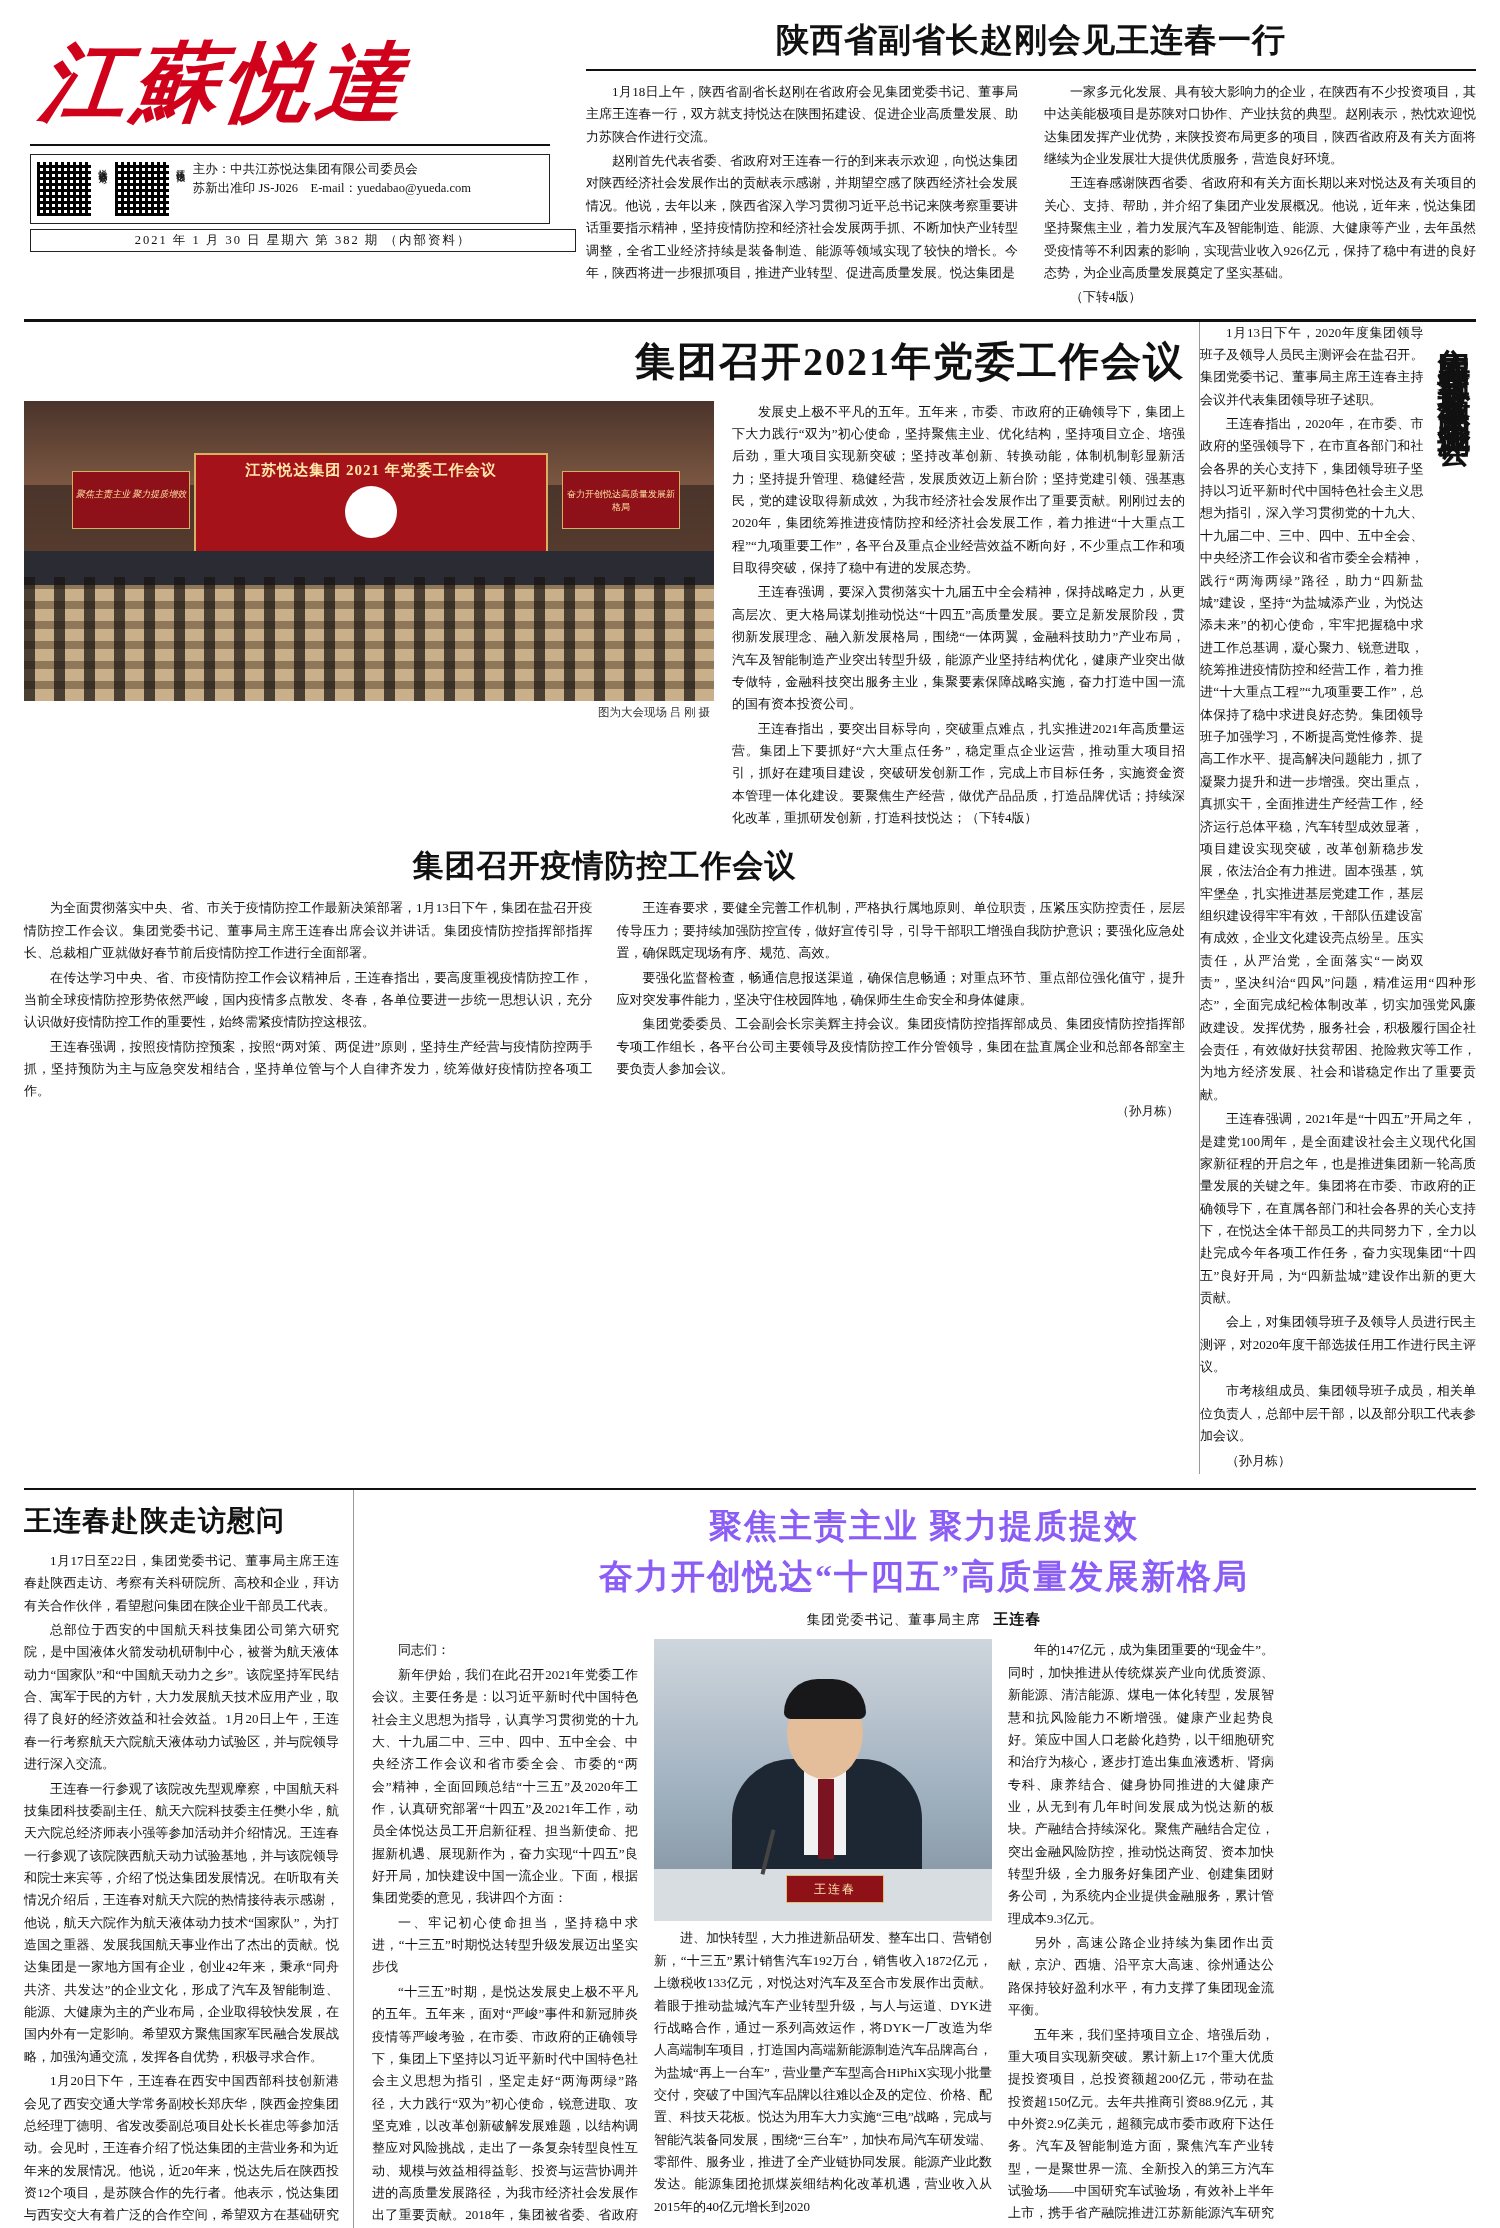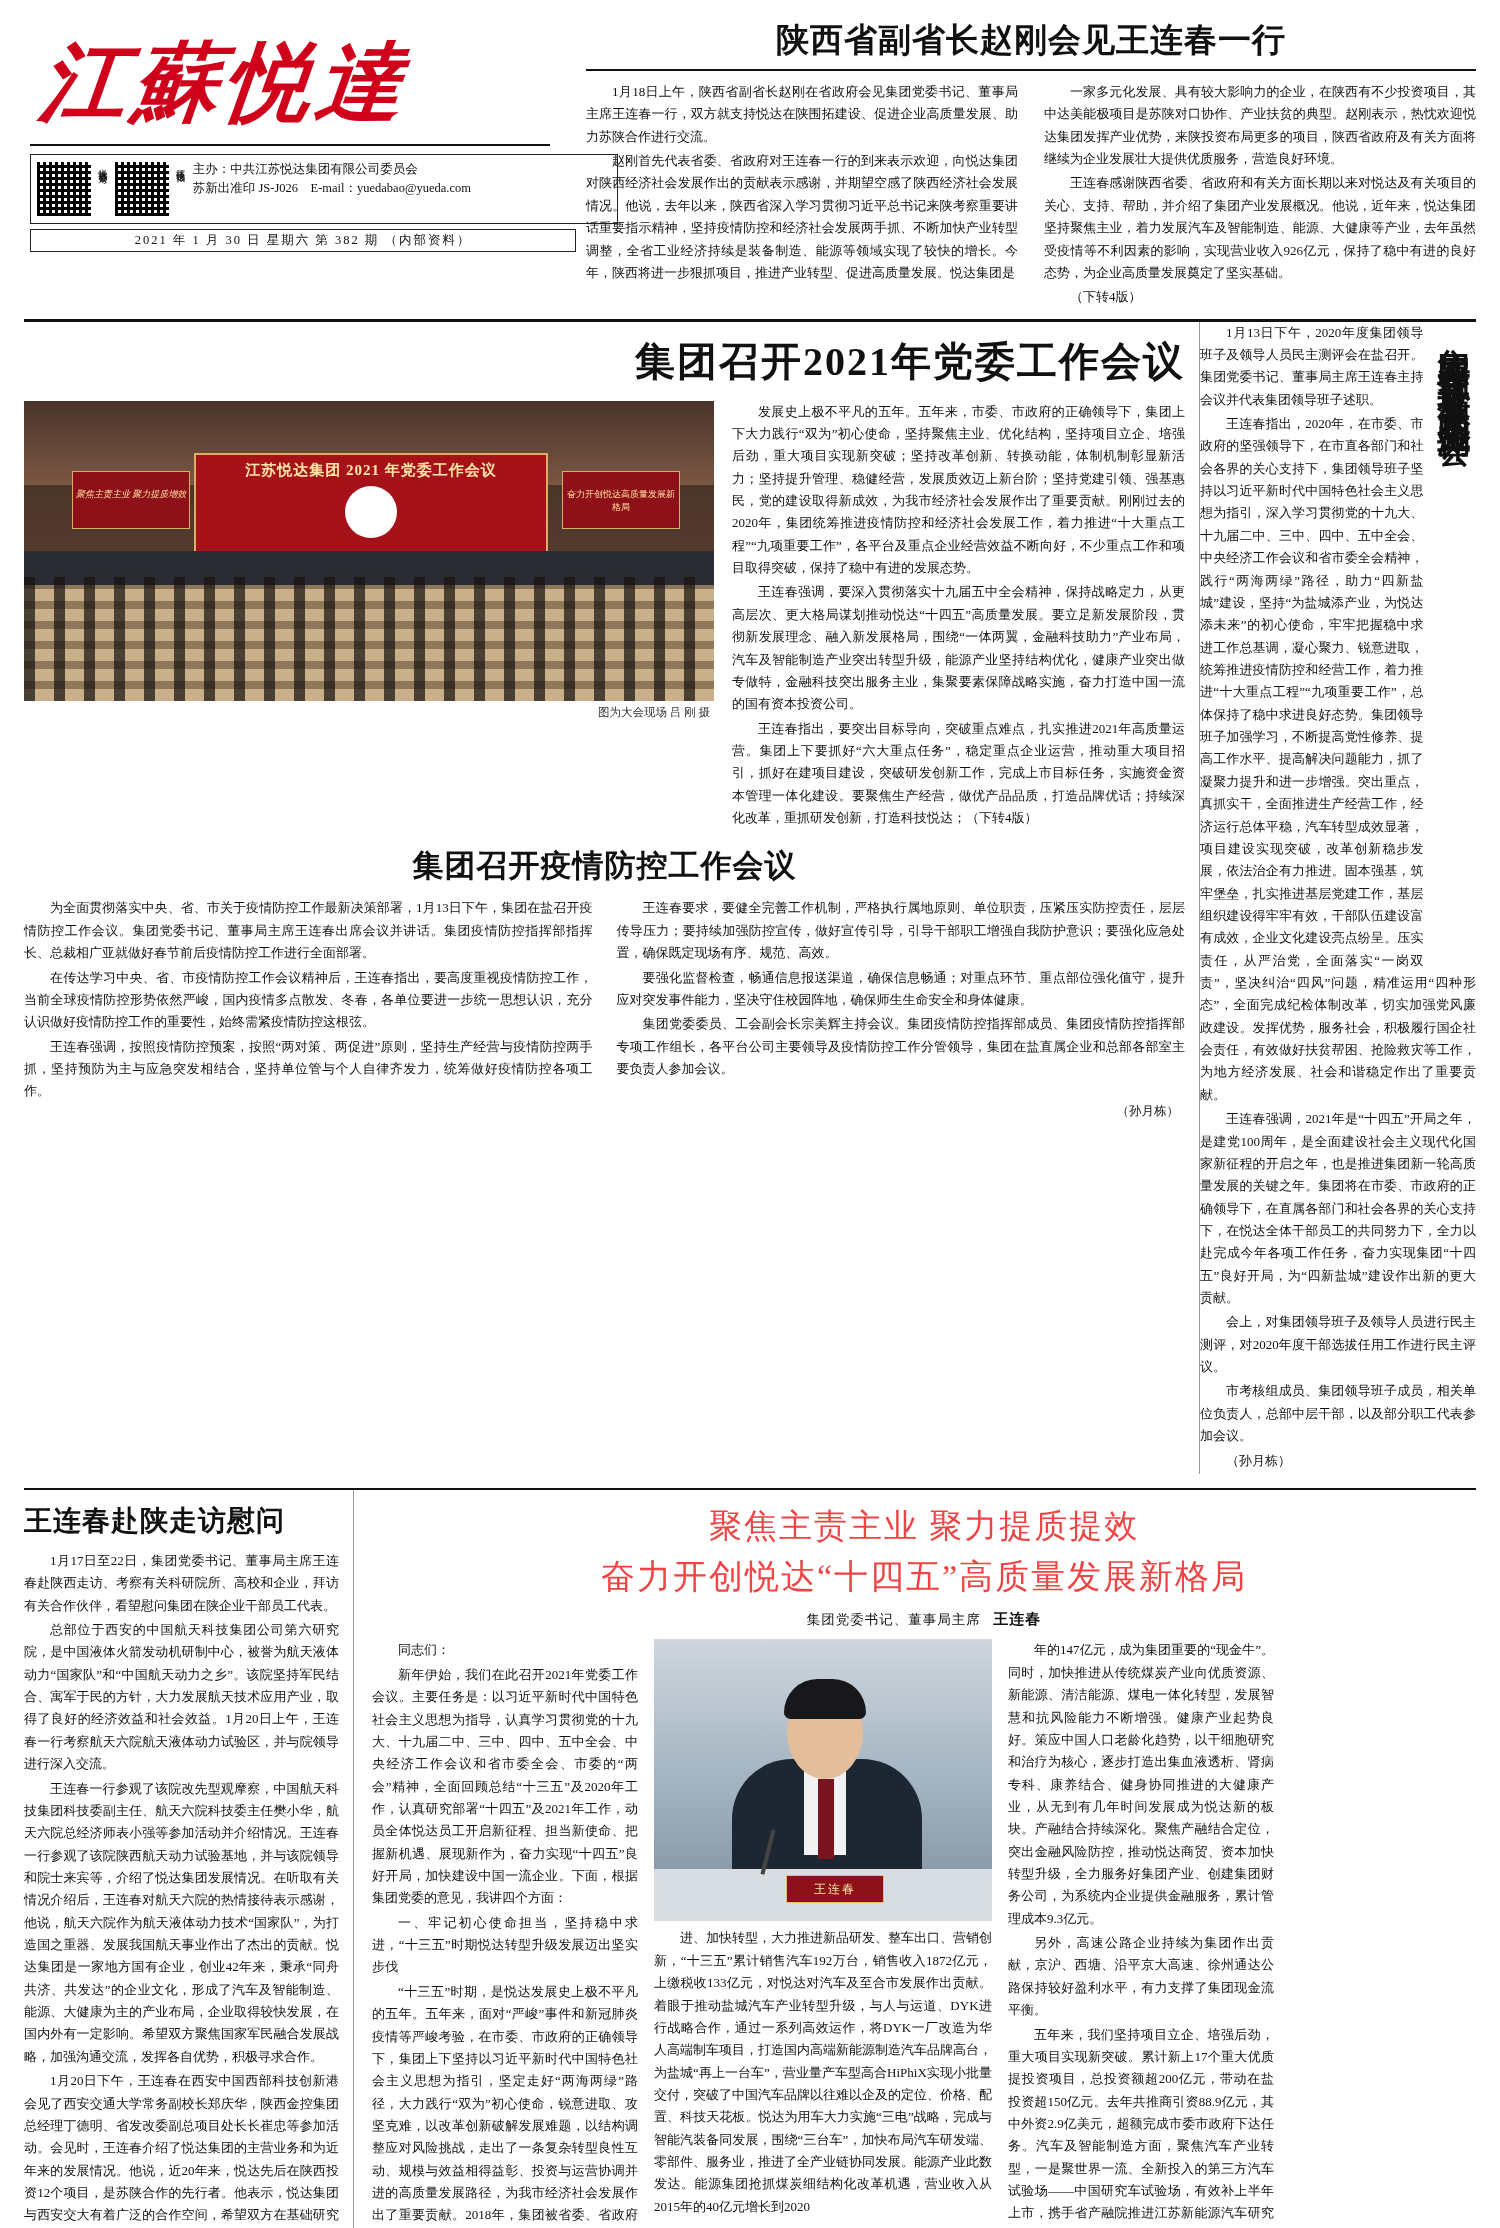--- a/index.html
+++ b/index.html
@@ -4,21 +4,21 @@
 <style>
   html,body{margin:0;padding:0;background:#fff;}
   body{width:1500px;height:2228px;font-family:"Liberation Serif",serif;color:#111;position:relative;}
   .page{width:1500px;height:2228px;position:relative;padding:0;box-sizing:border-box;}
 
   
   .masthead{display:flex;width:1452px;margin:8px auto 0;align-items:flex-start;}
   .mast-left{width:540px;position:relative;}
   .logo{font-family:"Liberation Serif",serif;font-weight:bold;font-size:86px;color:#d0011b;letter-spacing:6px;line-height:1.25;padding:22px 0 0 18px;font-style:italic;transform:skewX(-6deg);}
   .mast-rule{border-top:2px solid #111;margin:6px 0 0 6px;width:520px;}
-  .pub-box{display:flex;margin:8px 0 0 6px;border:1px solid #222;width:588px;box-sizing:border-box;}
+  .pub-box{display:flex;margin:8px 0 0 6px;border:1px solid #222;width:520px;box-sizing:border-box;}
   .qr{width:54px;height:54px;margin:7px 4px 7px 6px;background:
      repeating-linear-gradient(0deg,#000 0 3px,#fff 3px 6px),
      repeating-linear-gradient(90deg,#000 0 3px,transparent 3px 6px);
      background-blend-mode:multiply;}
   .qr-label{writing-mode:vertical-rl;font-size:9px;line-height:1.1;margin:7px 2px;letter-spacing:1px;color:#111;}
   .pub-info{flex:1;padding:5px 6px;font-size:12.5px;line-height:1.55;}
   .pub-info .row{white-space:nowrap;}
   .date-bar{width:520px;margin:5px 0 0 6px;border:1px solid #222;text-align:center;font-size:12.5px;padding:2px 12px;letter-spacing:2px;}
 
   .mast-right{flex:1;padding-left:22px;}
@@ -64,21 +64,21 @@
   .side-body{font-size:13px;line-height:1.72;text-align:justify;}
   .side-body p{margin:0 0 2px;text-indent:2em;}
 
   
   .hr-mid{border-top:2px solid #111;width:1452px;margin:14px auto 0;}
   .lower{width:1452px;margin:0 auto;display:flex;gap:18px;}
   .low-left{width:330px;border-right:1px solid #999;padding-right:14px;box-sizing:border-box;}
   .low-left h2{font-size:28px;font-weight:bold;margin:12px 0 10px;letter-spacing:1px;}
   .low-left p{font-size:13px;line-height:1.72;text-align:justify;margin:0 0 2px;text-indent:2em;}
   .low-right{flex:1;}
-  .slogan{text-align:center;color:#ef4444;font-weight:normal;font-size:33px;letter-spacing:2px;line-height:1.5;margin:12px 0 4px;}
+  .slogan{text-align:center;color:#8b5cf6;font-weight:bold;font-size:33px;letter-spacing:2px;line-height:1.5;margin:12px 0 4px;}
   .slogan .l2{font-size:34px;}
   .byline{text-align:center;font-size:13.5px;margin:8px 0 10px;letter-spacing:1px;}
   .byline b{font-size:15px;margin-left:8px;}
   .low-cols{display:flex;gap:16px;}
   .lc{width:266px;font-size:13px;line-height:1.72;text-align:justify;}
   .lc p{margin:0 0 2px;text-indent:2em;}
   .portrait{width:338px;}
   .pimg{width:338px;height:282px;position:relative;overflow:hidden;background:linear-gradient(#b9c3cd,#8e9aa6);}
   .pimg .bg{position:absolute;inset:0;background:linear-gradient(180deg,#cfd6dd 0%,#9fb0bf 55%,#7d8d9c 100%);}
   .pimg .suit{position:absolute;left:78px;top:120px;width:190px;height:170px;background:#1d2733;border-radius:60px 60px 0 0;}

